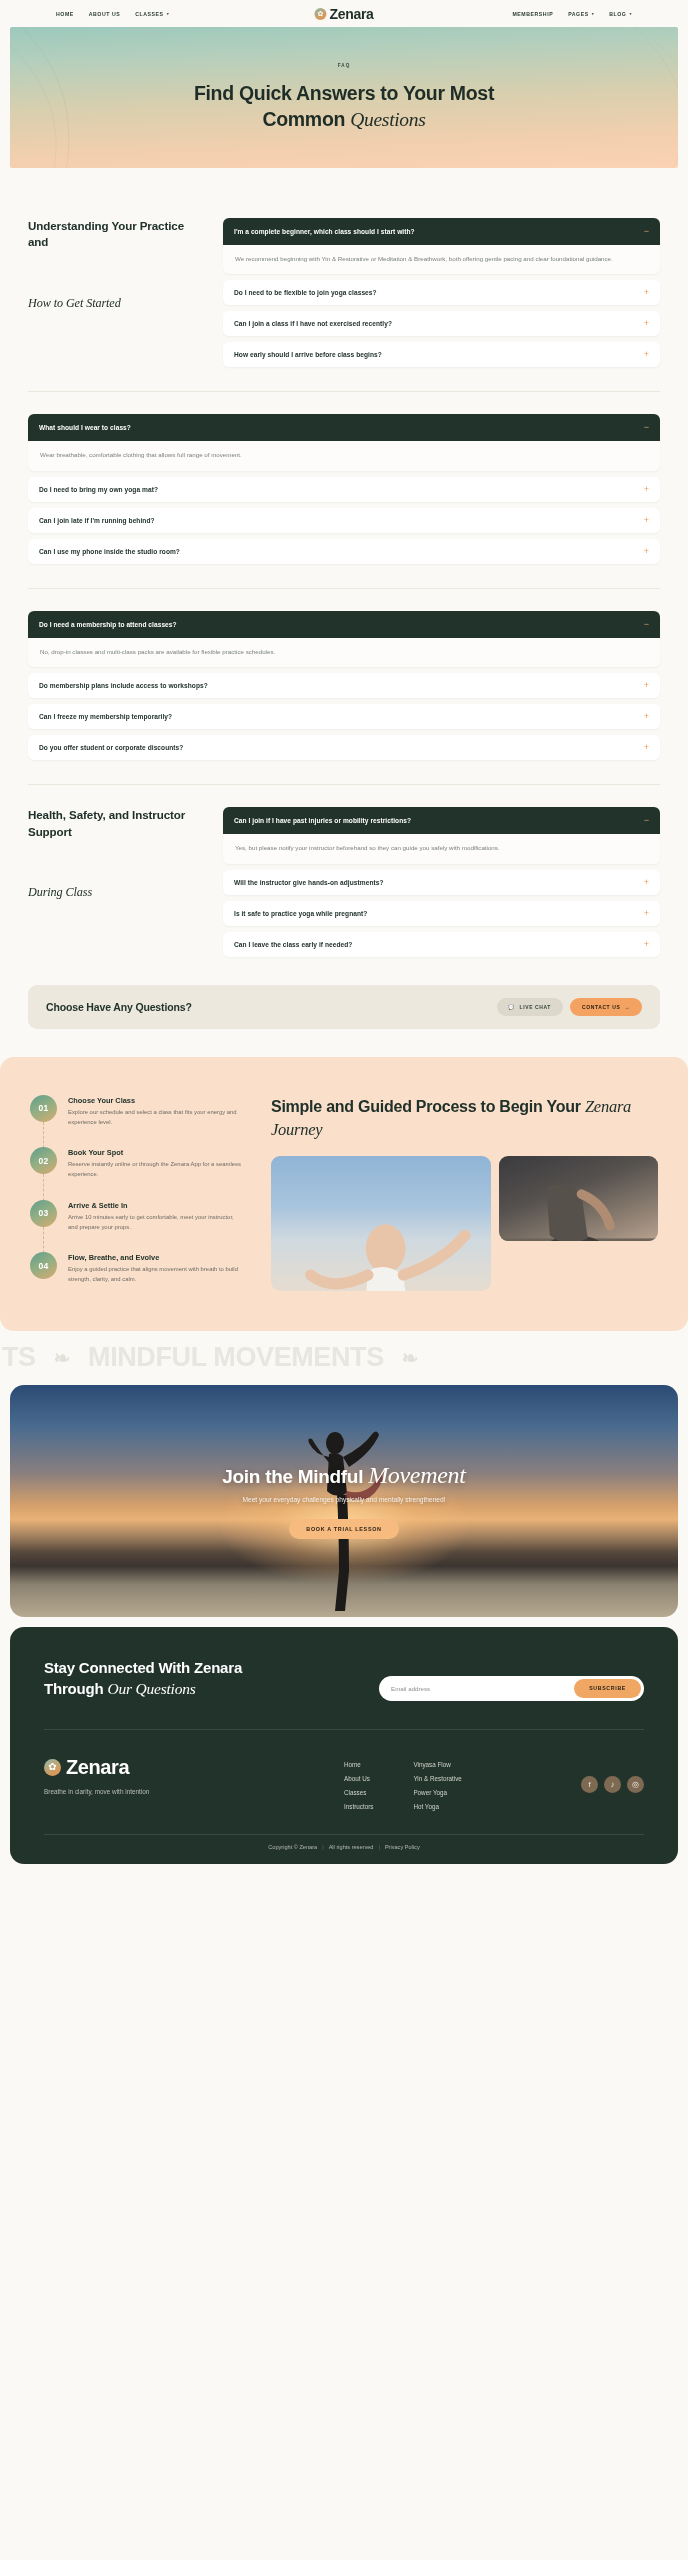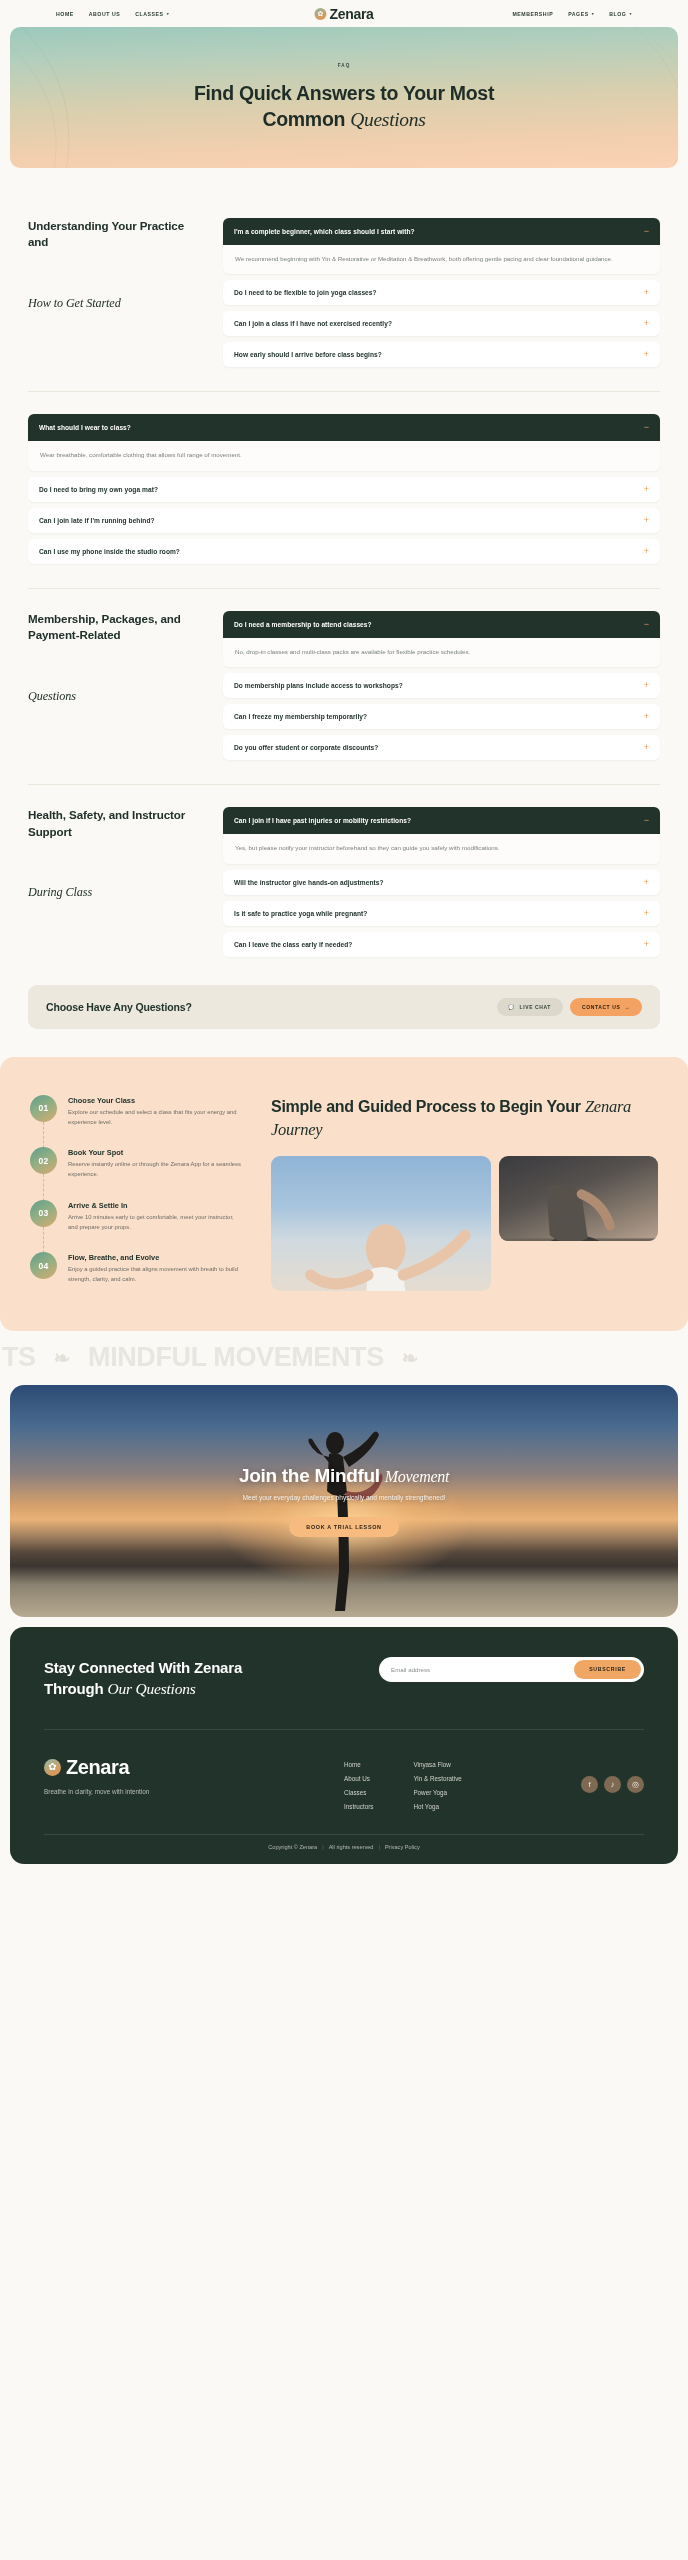--- a/index.html
+++ b/index.html
@@ -35,21 +35,21 @@
     background:linear-gradient(150deg,#8fb8a6 0%,#d79a5c 72%);
     display:flex; align-items:center; justify-content:center;
   }
   .brand-mark span { color:#fff; font-size:7px; line-height:1; }
   .brand-name {
     font-size:14px; font-weight:600; letter-spacing:-.3px; color:#1f2e28;
   }
 
   
   .hero {
-    margin:0 10px; height:141px; border-radius:10px;
+    margin:0 10px; height:141px; border-radius:2px;
     background:linear-gradient(178deg,#9cc9bd 0%,#b5cfbc 22%,#d9cfae 52%,#f2cfae 80%,#fbd2b5 100%);
     position:relative; overflow:hidden;
     display:flex; flex-direction:column; align-items:center; justify-content:center;
   }
   .hero-swirl { position:absolute; inset:0; pointer-events:none; opacity:.30; }
   .hero-eyebrow {
     font-size:4.6px; letter-spacing:1.1px; text-transform:uppercase;
     color:#33463d; font-weight:600; margin-bottom:13px;
   }
   .hero-title {
@@ -170,37 +170,37 @@
   }
   .cta-fig { position:absolute; left:50%; transform:translateX(-50%); bottom:6px; }
   .cta-inner {
     position:relative; z-index:3; height:100%;
     display:flex; flex-direction:column; align-items:center; justify-content:center;
   }
   .cta-t {
     font-size:19px; font-weight:600; color:#fff; letter-spacing:-.3px; margin-bottom:7px;
     text-shadow:0 1px 6px rgba(0,0,0,.30);
   }
-  .cta-t .serif-it { font-size:16px; }
+  .cta-t .serif-it { font-size:24px; }
   .cta-s {
     font-size:6.6px; color:#f4f1ec; margin-bottom:16px;
     text-shadow:0 1px 5px rgba(0,0,0,.35);
   }
   .cta-btn {
     background:#f7bb7f; color:#2b2318; border:none; cursor:pointer;
     border-radius:20px; padding:7px 17px; font-family:inherit;
     font-size:5.4px; font-weight:700; letter-spacing:.7px; text-transform:uppercase;
   }
 
   
   .footer {
     margin:10px 10px 12px; background:#22332c; border-radius:14px;
     padding:30px 34px 14px; color:#e8e5dd;
   }
-  .news { display:flex; align-items:flex-start; justify-content:space-between; gap:20px; }
+  .news { display:flex; align-items:flex-end; justify-content:space-between; gap:20px; }
   .news-t {
     font-size:15px; line-height:1.45; font-weight:600; color:#fff; letter-spacing:-.2px;
   }
   .news-t .serif-it { font-size:15.5px; }
   .news-form {
     background:#fff; border-radius:20px; width:265px; height:25px;
     display:flex; align-items:center; padding:0 3px 0 12px; gap:6px;
   }
   .news-form input {
     flex:1; border:none; outline:none; background:transparent;
@@ -356,24 +356,20 @@
         <div class="acc" data-name="faq-item">
           <div class="acc-head" data-name="faq-item-header">
             <span class="acc-q" data-name="faq-question">Can I use my phone inside the studio room?</span>
             <span class="acc-ico" data-name="plus-icon">+</span>
           </div>
         </div>
       </div>
     </div>
 
     <div class="faq-block" data-name="faq-section-membership-payment">
-      <div class="faq-heading" data-name="faq-section-heading">
-        <span data-name="faq-heading-plain">Membership, Packages, and Payment-Related</span>
-        <span class="serif-it" data-name="faq-heading-italic">Questions</span>
-      </div>
       <div class="faq-list" data-name="faq-accordion-list">
         <div class="acc open" data-name="faq-item">
           <div class="acc-head" data-name="faq-item-header">
             <span class="acc-q" data-name="faq-question">Do I need a membership to attend classes?</span>
             <span class="acc-ico" data-name="minus-icon">−</span>
           </div>
           <div class="acc-body" data-name="faq-item-body">
             <div class="acc-a" data-name="faq-answer">No, drop-in classes and multi-class packs are available for flexible practice schedules.</div>
           </div>
         </div>

